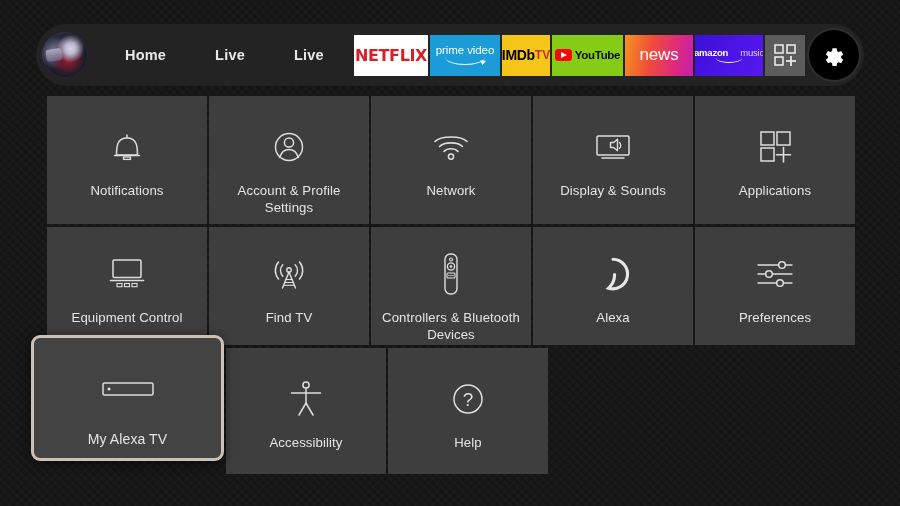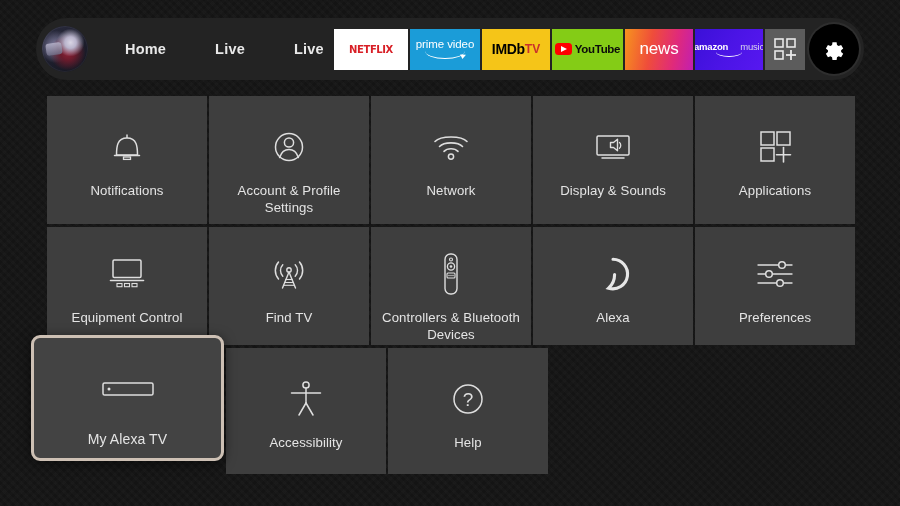--- a/index.html
+++ b/index.html
@@ -22,21 +22,21 @@
     background-image:
       repeating-linear-gradient(45deg,  rgba(255,255,255,0.016) 0 3px, rgba(0,0,0,0.02) 3px 6px),
       repeating-linear-gradient(-45deg, rgba(255,255,255,0.013) 0 3px, rgba(0,0,0,0.02) 3px 6px);
     overflow: hidden;
   }
 
   
   #navbar {
     position: absolute;
     left: 36px;
-    top: 18px;
+    top: 24px;
     width: 828px;
     height: 62px;
     background: #232323;
     border-radius: 31px;
     display: flex;
     align-items: center;
   }
 
   #avatar {
     width: 46px;
@@ -90,21 +90,21 @@
     display: flex;
     align-items: center;
     justify-content: center;
     margin-left: 2px;
     overflow: hidden;
     flex: none;
   }
 
   .tile-netflix {
     width: 74px; background: #ffffff;
-    color: #d81f26; font-weight: 800; font-size: 10px;
+    color: #d81f26; font-weight: 800; font-size: 16px;
     letter-spacing: -0.4px;
     font-family: "DejaVu Sans", sans-serif;
   }
   .tile-prime {
     width: 70px; background: #1b9cd8;
     flex-direction: column;
   }
   .prime-txt {
     color: #ffffff; font-size: 11.5px; font-weight: 400;
     letter-spacing: -0.1px; line-height: 1;
@@ -116,21 +116,21 @@
     position: relative;
   }
   .prime-smile::after {
     content: ""; position: absolute; right: -1px; bottom: 0px;
     border-left: 5px solid #ffffff;
     border-top: 3px solid transparent;
     border-bottom: 2px solid transparent;
     transform: rotate(-28deg);
   }
   .tile-imdb {
-    width: 68px; background: #f5c518;
+    width: 48px; background: #f5c518;
     gap: 0;
   }
   .imdb-main {
     color: #000000; font-weight: 800; font-size: 14px; letter-spacing: -0.3px;
   }
   .imdb-tv { color: #c9302c; font-weight: 800; font-size: 12px; }
   .tile-youtube {
     width: 71px; background: #84cc16; gap: 3px;
   }
   .yt-play {

